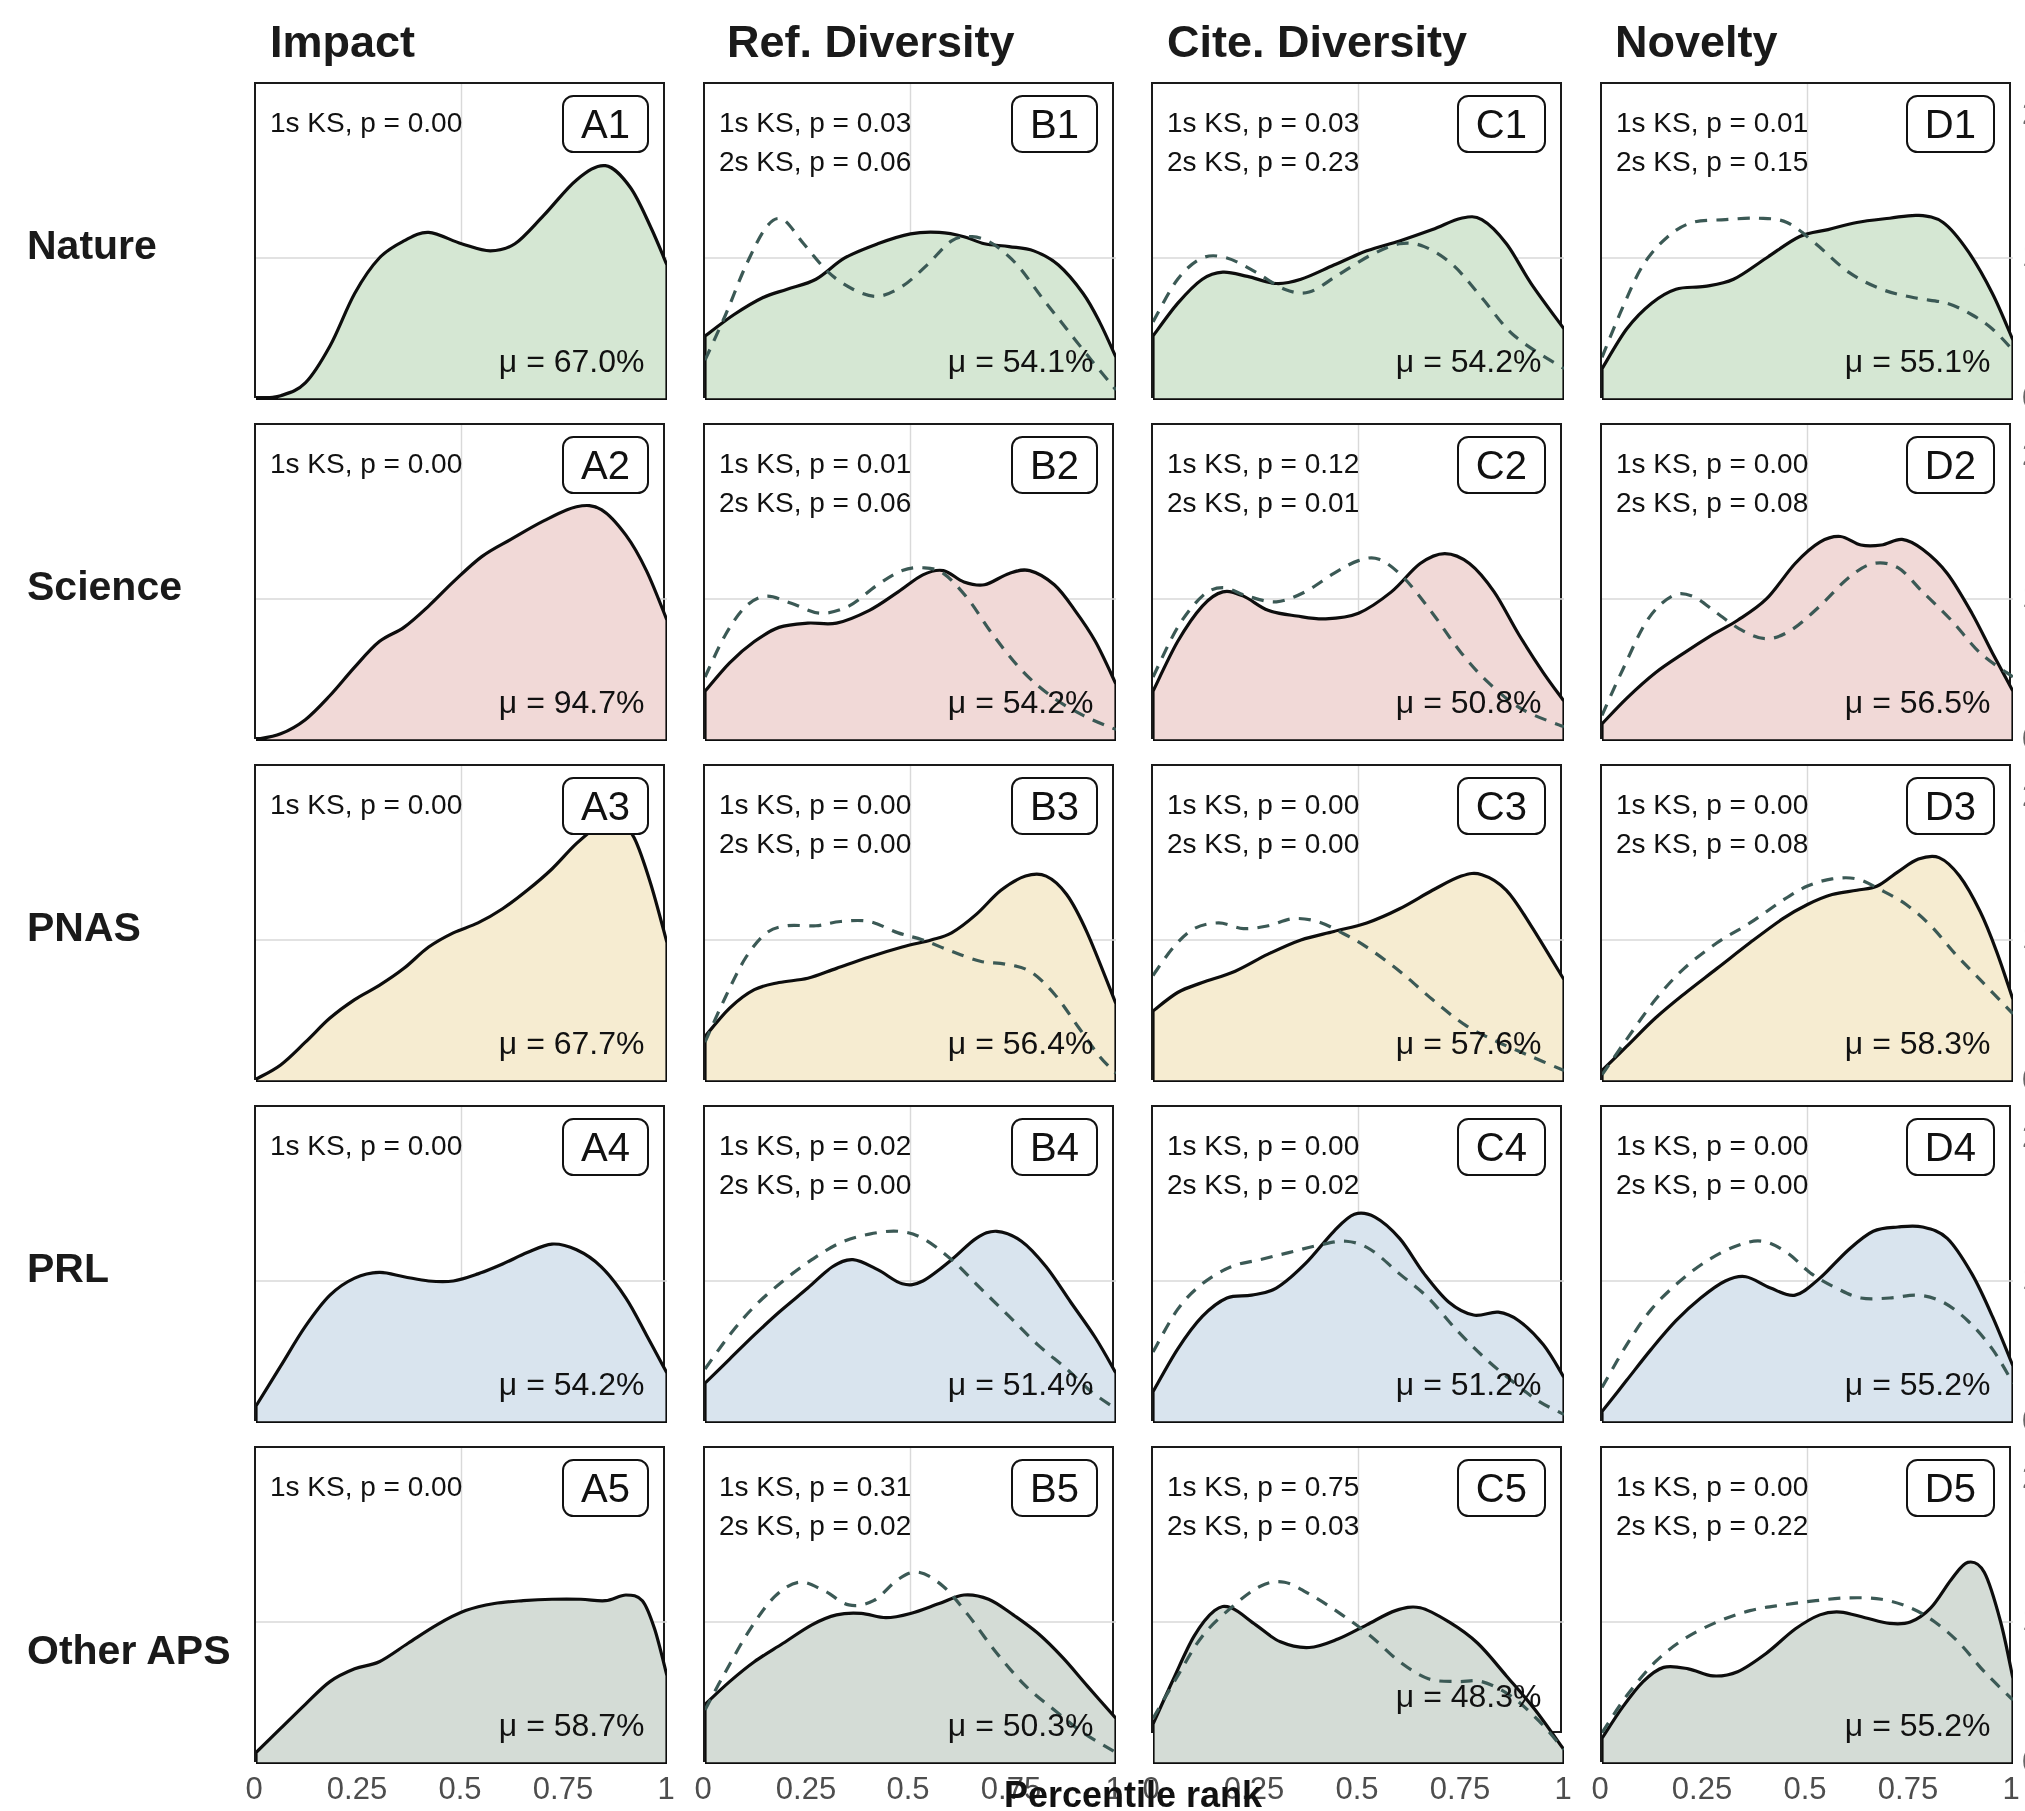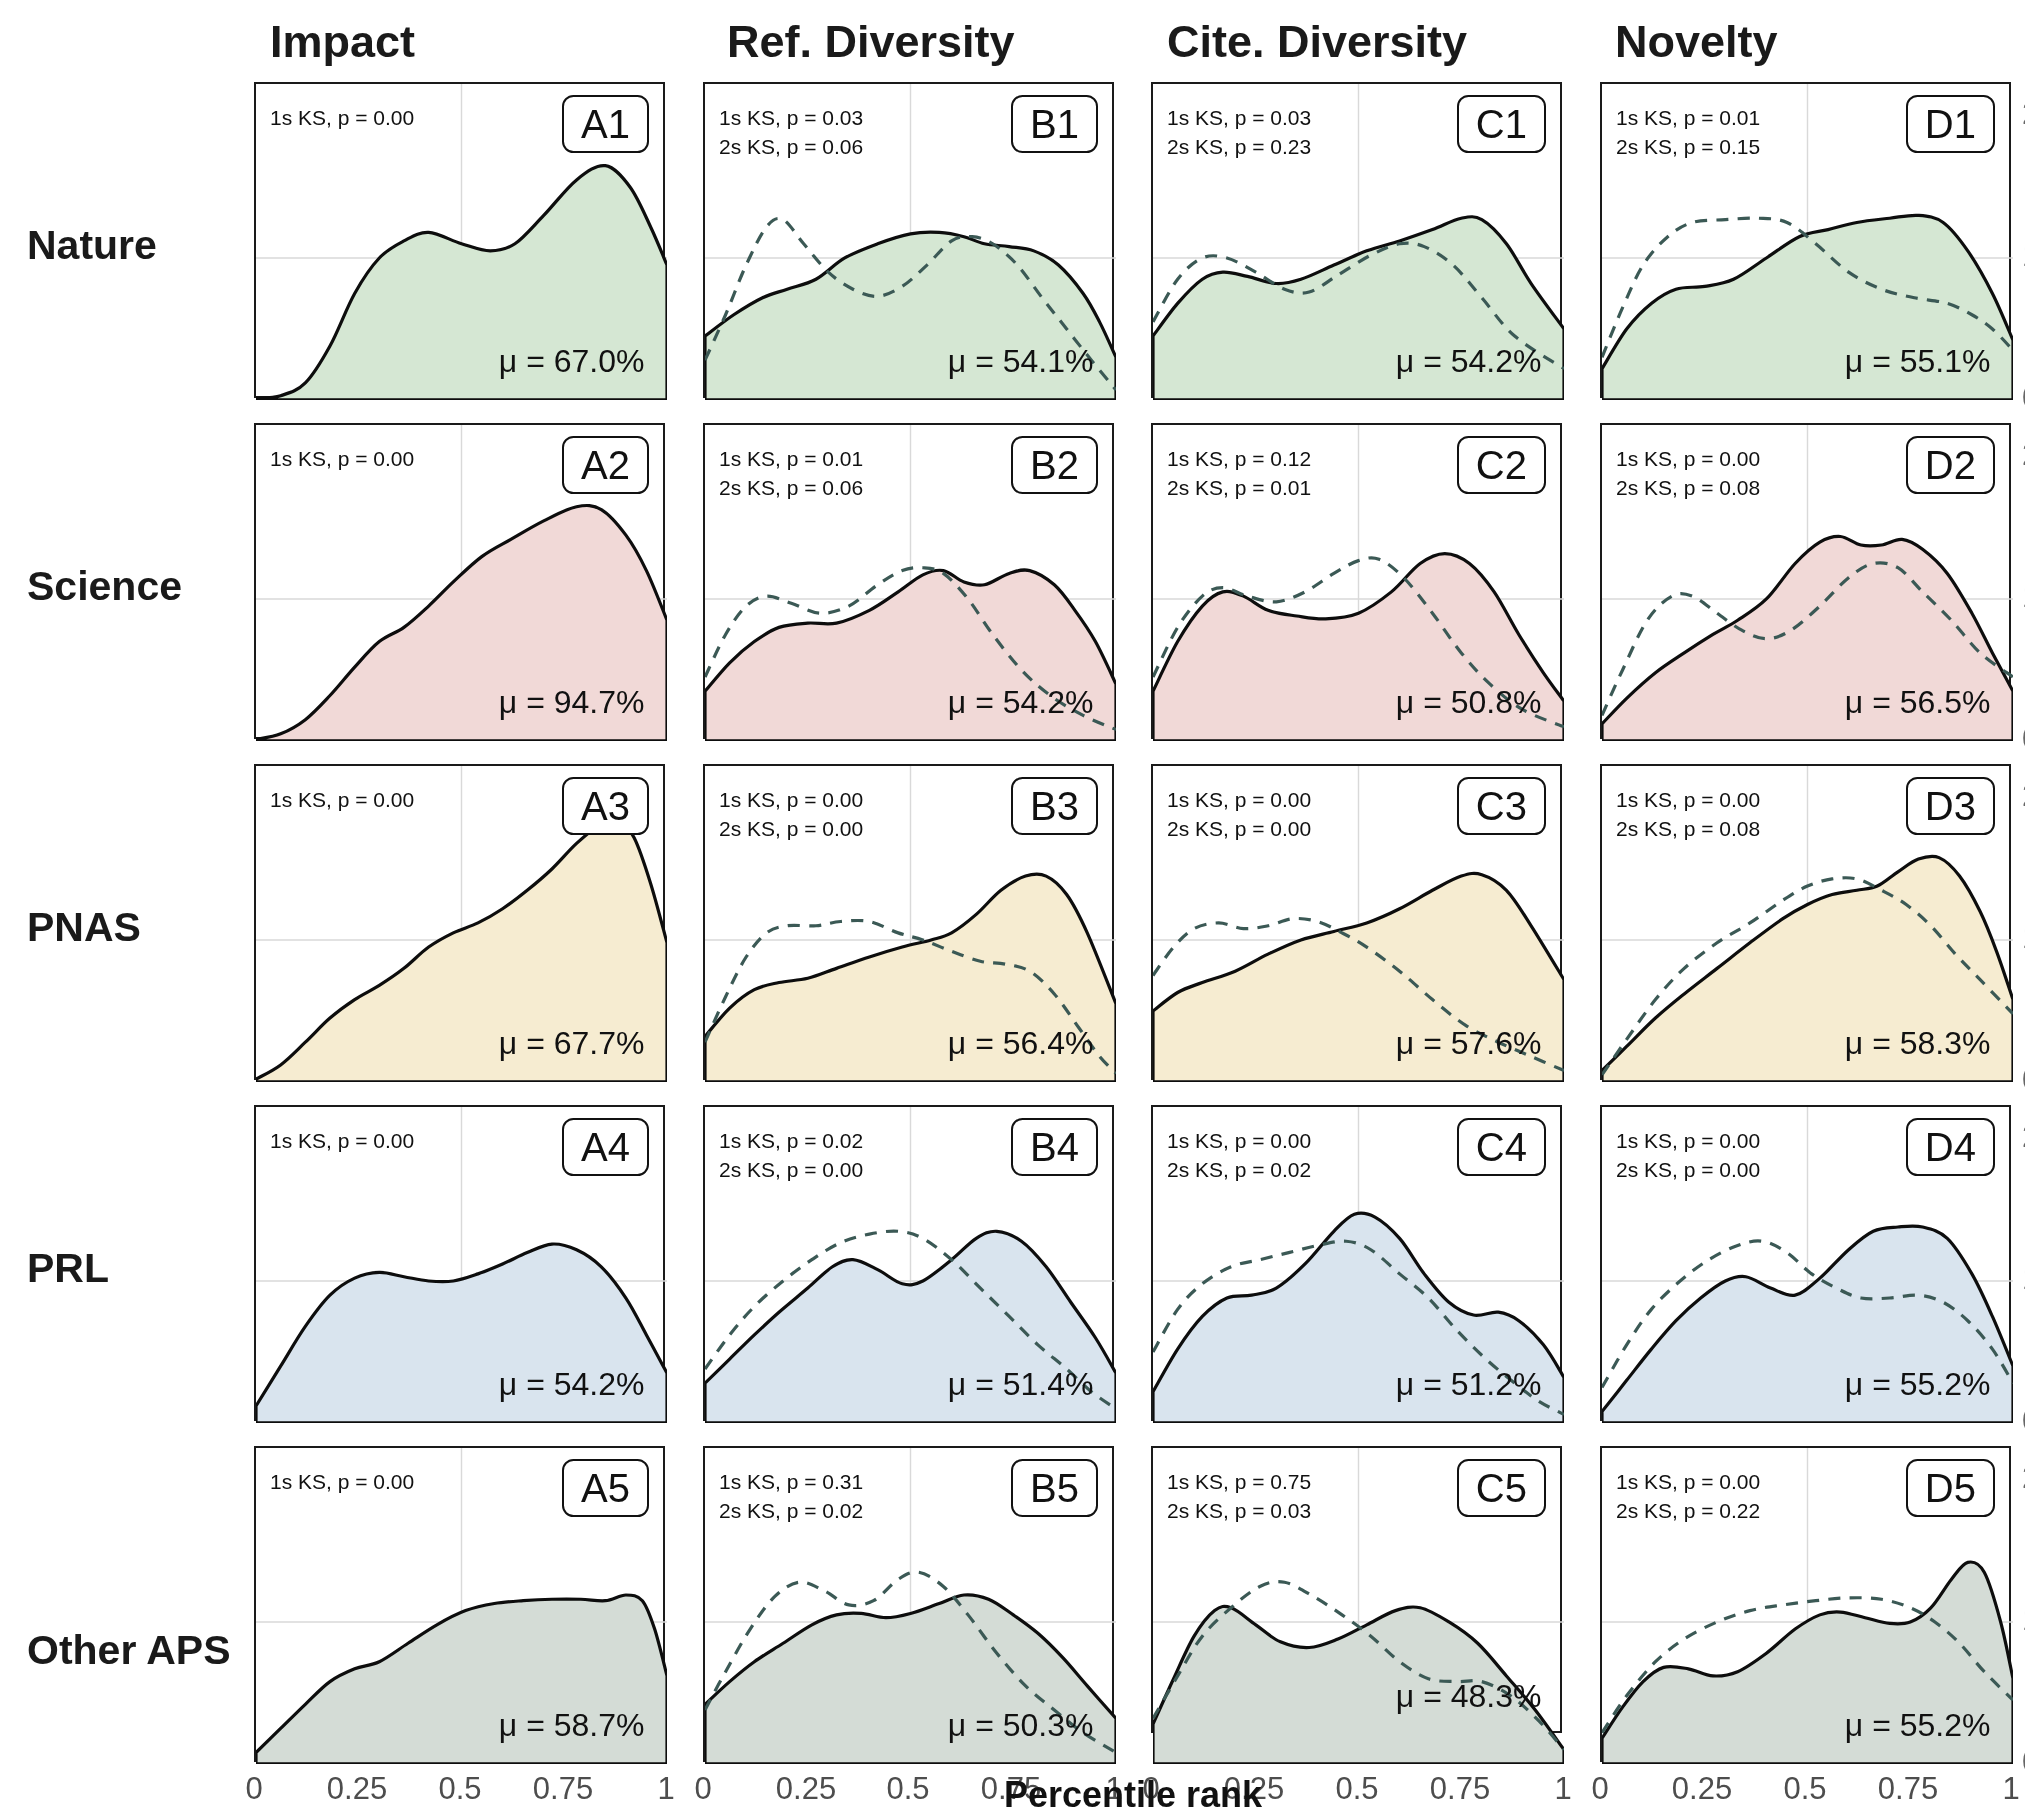--- a/index.html
+++ b/index.html
@@ -12,21 +12,21 @@
   }
   .row-label{
     position:absolute;left:27px;font-size:41px;font-weight:bold;color:#1a1a1a;white-space:nowrap;
     transform:translateY(-50%);
   }
   .panel{
     position:absolute;box-sizing:border-box;border:2.1px solid #1a1a1a;background:#ffffff;
   }
   .panel svg{position:absolute;left:0;top:0;display:block;}
   .stats{
-    position:absolute;left:14px;top:18.5px;font-size:21px;line-height:1.42;color:#111;white-space:nowrap;
+    position:absolute;left:14px;top:18.5px;font-size:28px;line-height:1.42;color:#111;white-space:nowrap;
   }
   .tag{
     position:absolute;top:11.4px;right:14px;background:#ffffff;border:2.1px solid #111;
     border-radius:11.4px;padding:4.3px 17px;font-size:40px;color:#111;
   }
   .mu{
     position:absolute;right:18.5px;bottom:15.6px;font-size:32px;color:#111;white-space:nowrap;
   }
   .x-tick{
     position:absolute;font-size:31px;color:#4d4d4d;transform:translateX(-50%);white-space:nowrap;

